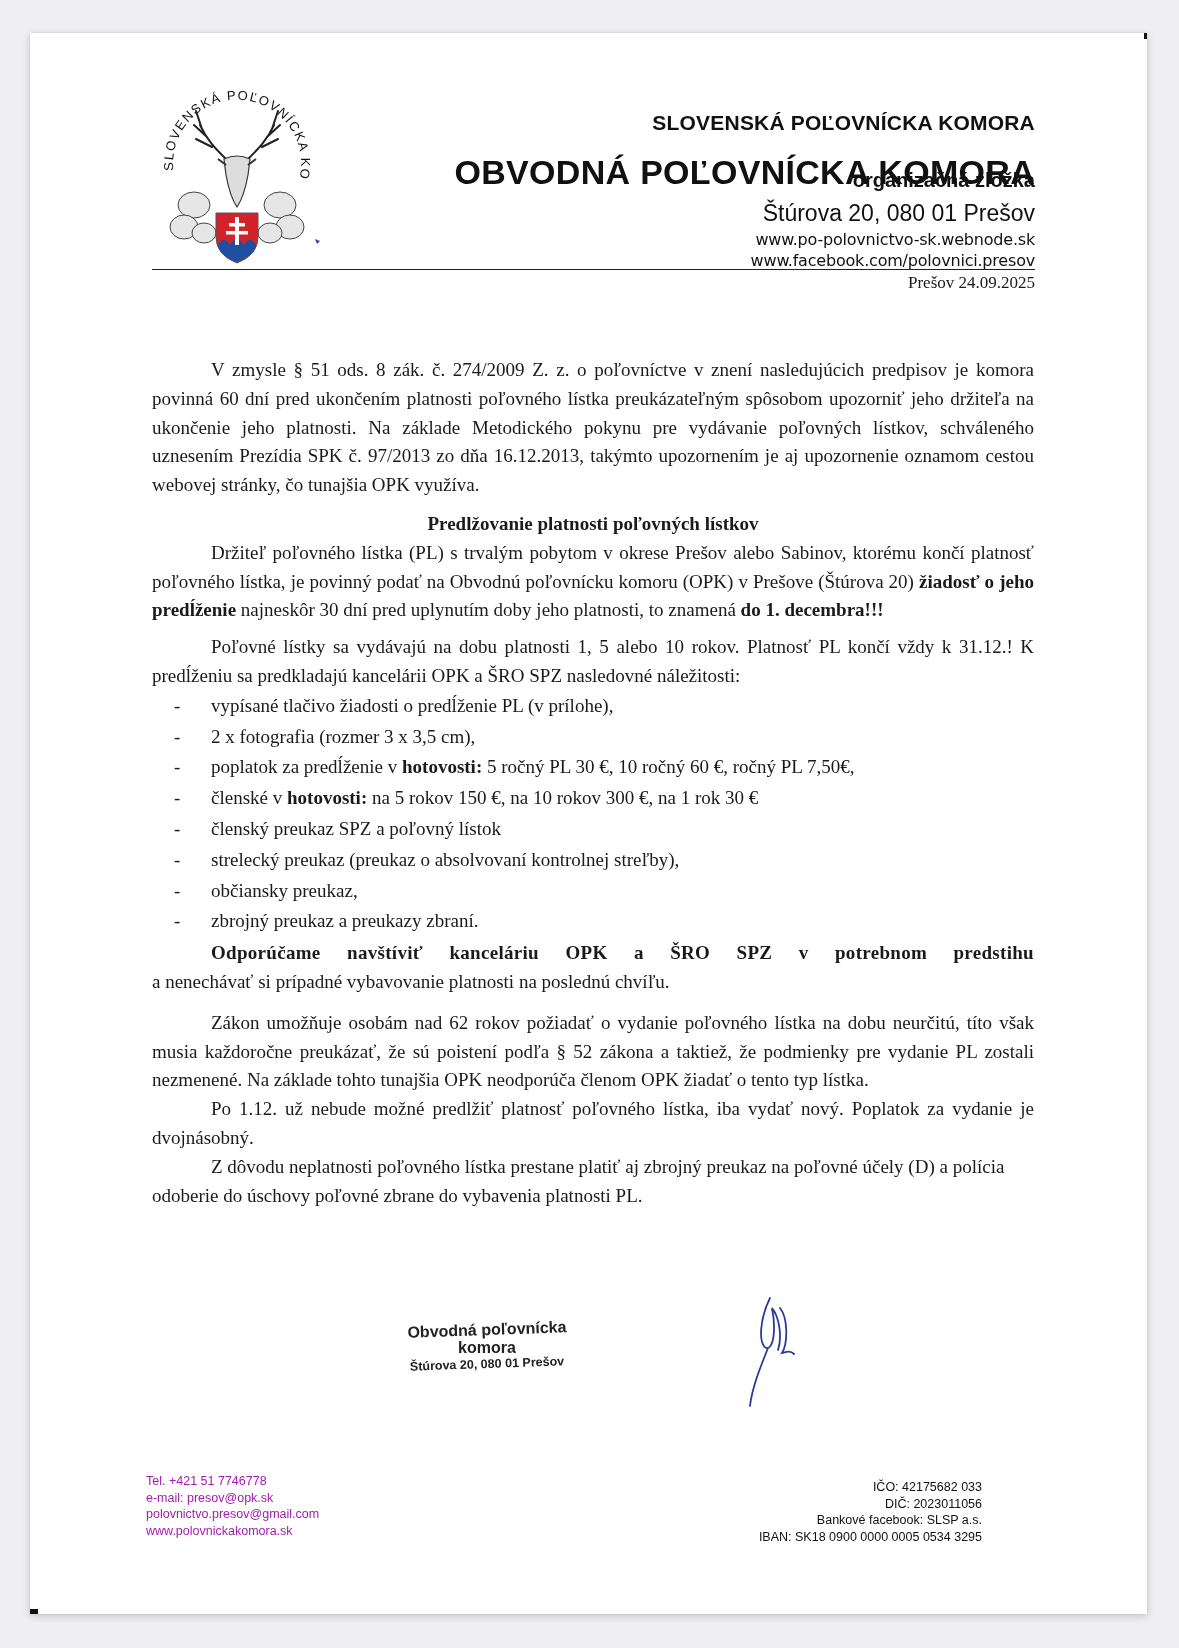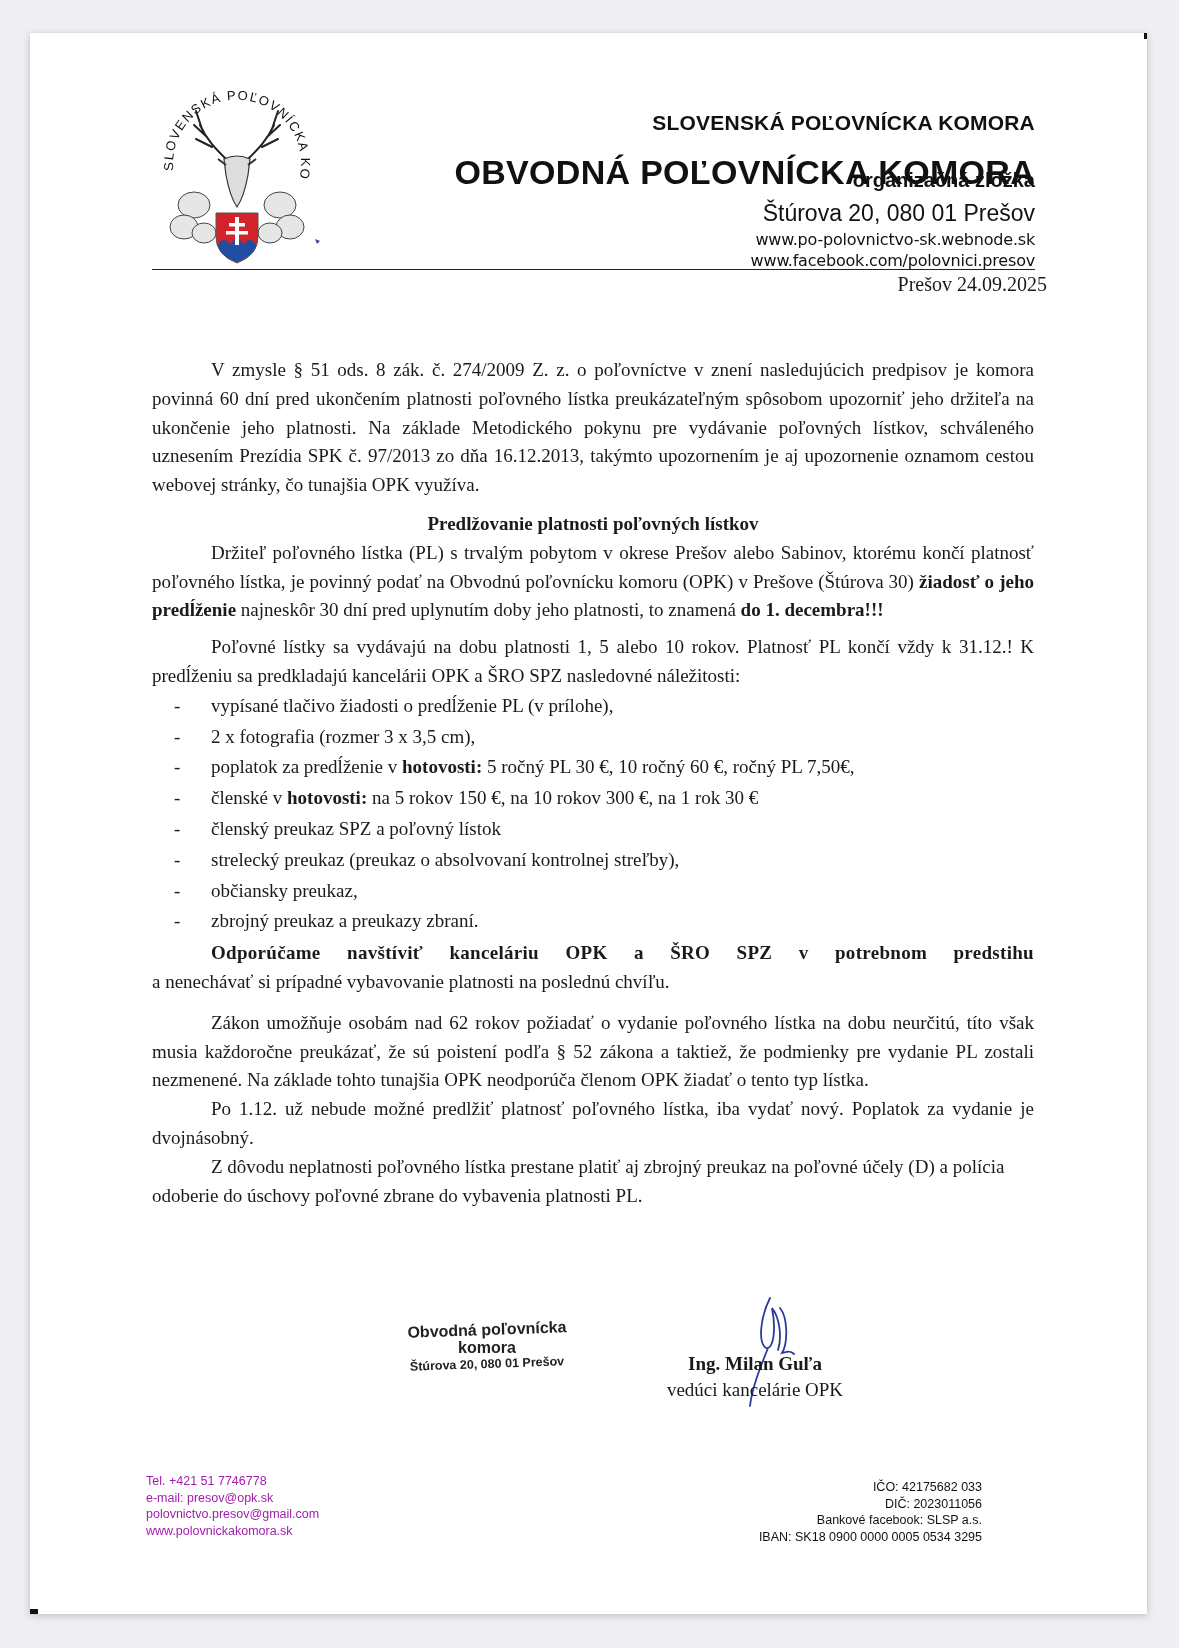--- a/index.html
+++ b/index.html
@@ -20,21 +20,21 @@
   
   .logo { position: absolute; left: 122px; top: 22px; width: 170px; height: 210px; }
   .hdr { position: absolute; right: 112px; text-align: right; font-family: "Liberation Sans", sans-serif; color: #111; white-space: nowrap; }
   .hdr-org { top: 78px; font-size: 21px; font-weight: bold; letter-spacing: 0.2px; }
   .hdr-sub { top: 104px; font-size: 20px; font-weight: bold; margin-top: 32px; }
   .hdr-main { top: 120px; font-size: 34px; font-weight: bold; letter-spacing: 0.3px; }
   .hdr-addr { top: 167px; font-size: 23px; }
   .hdr-web { top: 197px; font-size: 16px; font-family: "DejaVu Sans", sans-serif; letter-spacing: -0.2px; }
   .hdr-fb { top: 218px; font-size: 16px; font-family: "DejaVu Sans", sans-serif; letter-spacing: -0.2px; }
   .hdr-rule { position: absolute; left: 122px; right: 112px; top: 236px; height: 0; border-top: 1.5px solid #222; }
-  .date { position: absolute; right: 100px; top: 240px; font-size: 20px; }
+  .date { position: absolute; right: 112px; top: 240px; font-size: 17px; }
   
   .content {
     position: absolute; left: 122px; width: 882px;
     font-size: 19px; line-height: 28.8px; text-align: justify;
   }
   .title { position: absolute; left: 118px; width: 890px; top: 266px; text-align: center; font-size: 19.5px; font-weight: bold; line-height: 27px; }
   .indent { text-indent: 59px; }
   .sec-title { text-align: center; font-weight: bold; margin: 0; }
   p { margin: 0; }
   ul.req { list-style: none; margin: 0; padding: 0; }
@@ -104,21 +104,21 @@
   <div class="hdr hdr-fb">www.facebook.com/polovnici.presov</div>
   <div class="hdr-rule"></div>
   <div class="date">Prešov 24.09.2025</div>
 
 
   <div class="content" style="top:323px;">
     <p class="indent">V zmysle  § 51 ods. 8 zák. č. 274/2009 Z. z. o poľovníctve v znení nasledujúcich predpisov je komora povinná 60 dní pred ukončením platnosti poľovného lístka preukázateľným spôsobom upozorniť jeho držiteľa na ukončenie jeho platnosti. Na základe Metodického pokynu pre vydávanie poľovných lístkov, schváleného uznesením Prezídia SPK č. 97/2013 zo dňa 16.12.2013, takýmto upozornením je aj upozornenie oznamom cestou webovej stránky, čo tunajšia OPK využíva.</p>
 
     <p class="sec-title" style="margin-top:10px;">Predlžovanie platnosti poľovných lístkov</p>
 
-    <p class="indent"><span>Držiteľ poľovného lístka (PL) s trvalým pobytom v okrese Prešov alebo Sabinov, ktorému končí platnosť poľovného lístka, je povinný podať na Obvodnú poľovnícku komoru (OPK) v Prešove (Štúrova 30) </span><b>žiadosť o jeho predĺženie</b><span> najneskôr 30 dní pred uplynutím doby jeho platnosti, to znamená </span><b>do 1. decembra!!!</b></p>
+    <p class="indent"><span>Držiteľ poľovného lístka (PL) s trvalým pobytom v okrese Prešov alebo Sabinov, ktorému končí platnosť poľovného lístka, je povinný podať na Obvodnú poľovnícku komoru (OPK) v Prešove (Štúrova 20) </span><b>žiadosť o jeho predĺženie</b><span> najneskôr 30 dní pred uplynutím doby jeho platnosti, to znamená </span><b>do 1. decembra!!!</b></p>
 
     <p class="indent" style="margin-top:8px;">Poľovné lístky sa vydávajú na dobu platnosti 1, 5  alebo 10 rokov. Platnosť PL končí vždy k 31.12.! K predĺženiu sa predkladajú kancelárii OPK a ŠRO SPZ nasledovné náležitosti:</p>
 
     <ul class="req">
       <li>vypísané tlačivo žiadosti o predĺženie PL  (v prílohe),</li>
       <li>2 x fotografia (rozmer 3 x 3,5 cm),</li>
       <li><span>poplatok za predĺženie v </span><b>hotovosti:</b><span> 5 ročný PL 30 €, 10 ročný 60 €, ročný PL 7,50€,</span></li>
       <li><span>členské v </span><b>hotovosti:</b><span> na 5 rokov 150 €, na 10 rokov 300 €, na 1 rok 30 €</span></li>
       <li>členský preukaz SPZ a poľovný lístok</li>
       <li>strelecký preukaz (preukaz o absolvovaní kontrolnej streľby),</li>
@@ -138,24 +138,20 @@
 
   <div class="stamp">
     <div class="l1">Obvodná poľovnícka</div>
     <div class="l2">komora</div>
     <div class="l3">Štúrova 20, 080 01 Prešov</div>
   </div>
 
   <svg class="sig-scribble" viewBox="0 0 80 120">
     <path d="M40 10 C 30 30, 28 55, 36 60 C 44 62, 46 40, 42 20 C 50 30, 52 50, 48 62 M50 20 C 58 30, 58 55, 52 65 C 56 64, 60 62, 64 66 M38 60 C 30 80, 22 100, 20 118" stroke="#2a3a9c" stroke-width="1.8" fill="none" stroke-linecap="round"></path>
   </svg>
-  <div class="sig">
-    <div class="name">Ing. Milan Guľa</div>
-    <div>vedúci kancelárie OPK</div>
-  </div>
 
   <div class="foot-left">
     <div>Tel. +421 51 7746778</div>
     <div>e-mail: presov@opk.sk</div>
     <div>polovnictvo.presov@gmail.com</div>
     <div>www.polovnickakomora.sk</div>
   </div>
   <div class="foot-right">
     <div>IČO:  42175682 033</div>
     <div>DIČ: 2023011056</div>

